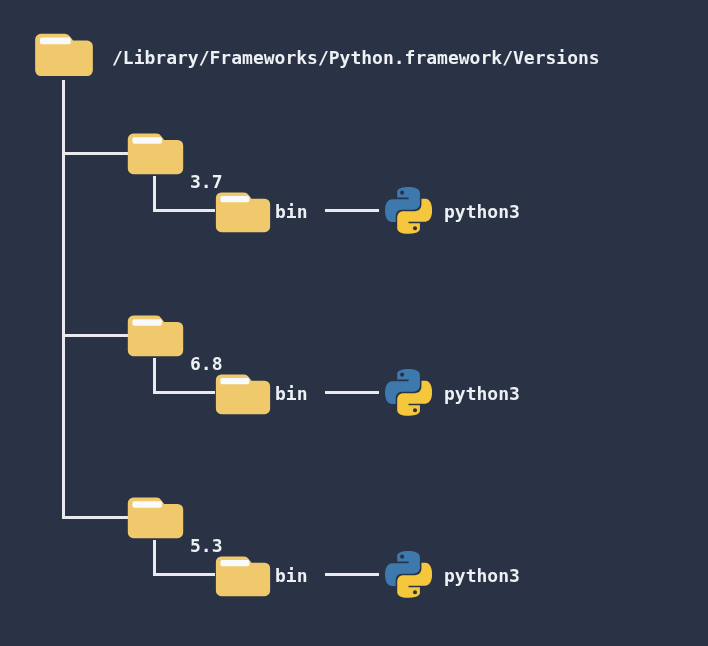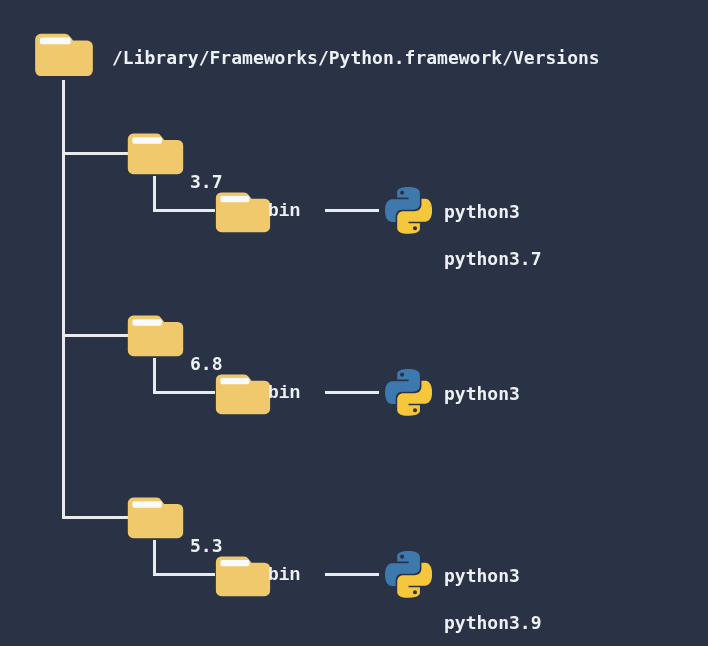--- a/index.html
+++ b/index.html
@@ -29,21 +29,21 @@
   }
   .tline{background:var(--line);}
   .vblock{position:absolute;left:0;width:708px;height:182px;}
   
   .branch-line   {left:62px; top:24px; width:66px; height:3px;}
   .vfolder       {left:127px;top:0;}
   .vlabel        {left:190px;top:13px;margin-top:28px;}
   .sub-vline     {left:153px;top:48px; width:3px; height:36px;}
   .sub-hline     {left:153px;top:81px; width:62px; height:3px;}
   .binfolder     {left:214px;top:59px;}
-  .binlabel      {left:268px;top:71px;font-family:Liberation Mono, monospace;}
+  .binlabel      {left:275px;top:71px;}
   .dash-line     {left:325px;top:81px; width:54px; height:3px;}
   .pylogo        {left:385px;top:59px;}
   .exec1         {left:444px;top:71px;text-align:center;}
   .exec2         {left:444px;top:118px;}
   .folder-body{fill:var(--folder);}
   .folder-stripe{fill:var(--folder-stripe);}
   .py-blue{fill:var(--python-blue);}
   .py-yellow{fill:var(--python-yellow);}
 </style>
 </head>
@@ -81,21 +81,20 @@
     <div class="abs tline sub-hline"></div>
     <svg class="abs binfolder" width="58" height="47" viewBox="0 0 60 52">
         <use href="#folder-shape"></use>
       </svg>
     <div class="abs label binlabel">bin</div>
     <div class="abs tline dash-line"></div>
     <svg class="abs pylogo" width="47" height="47" viewBox="0 0 255 255">
         <use href="#python-logo-shape"></use>
       </svg>
     <div class="abs label exec1">python3</div>
-    <div class="abs label exec2">python3.7</div>
   </div>
 
   <div class="vblock" style="top:310px">
     <div class="abs tline branch-line"></div>
     <svg class="abs vfolder" width="57" height="48" viewBox="0 0 60 52">
         <use href="#folder-shape"></use>
       </svg>
     <div class="abs label vlabel">6.8</div>
     <div class="abs tline sub-vline"></div>
     <div class="abs tline sub-hline"></div>
@@ -120,16 +119,15 @@
     <div class="abs tline sub-hline"></div>
     <svg class="abs binfolder" width="58" height="47" viewBox="0 0 60 52">
         <use href="#folder-shape"></use>
       </svg>
     <div class="abs label binlabel">bin</div>
     <div class="abs tline dash-line"></div>
     <svg class="abs pylogo" width="47" height="47" viewBox="0 0 255 255">
         <use href="#python-logo-shape"></use>
       </svg>
     <div class="abs label exec1">python3</div>
-    <div class="abs label exec2">python3.9</div>
   </div>
 
 </div>
 
 </body></html>

